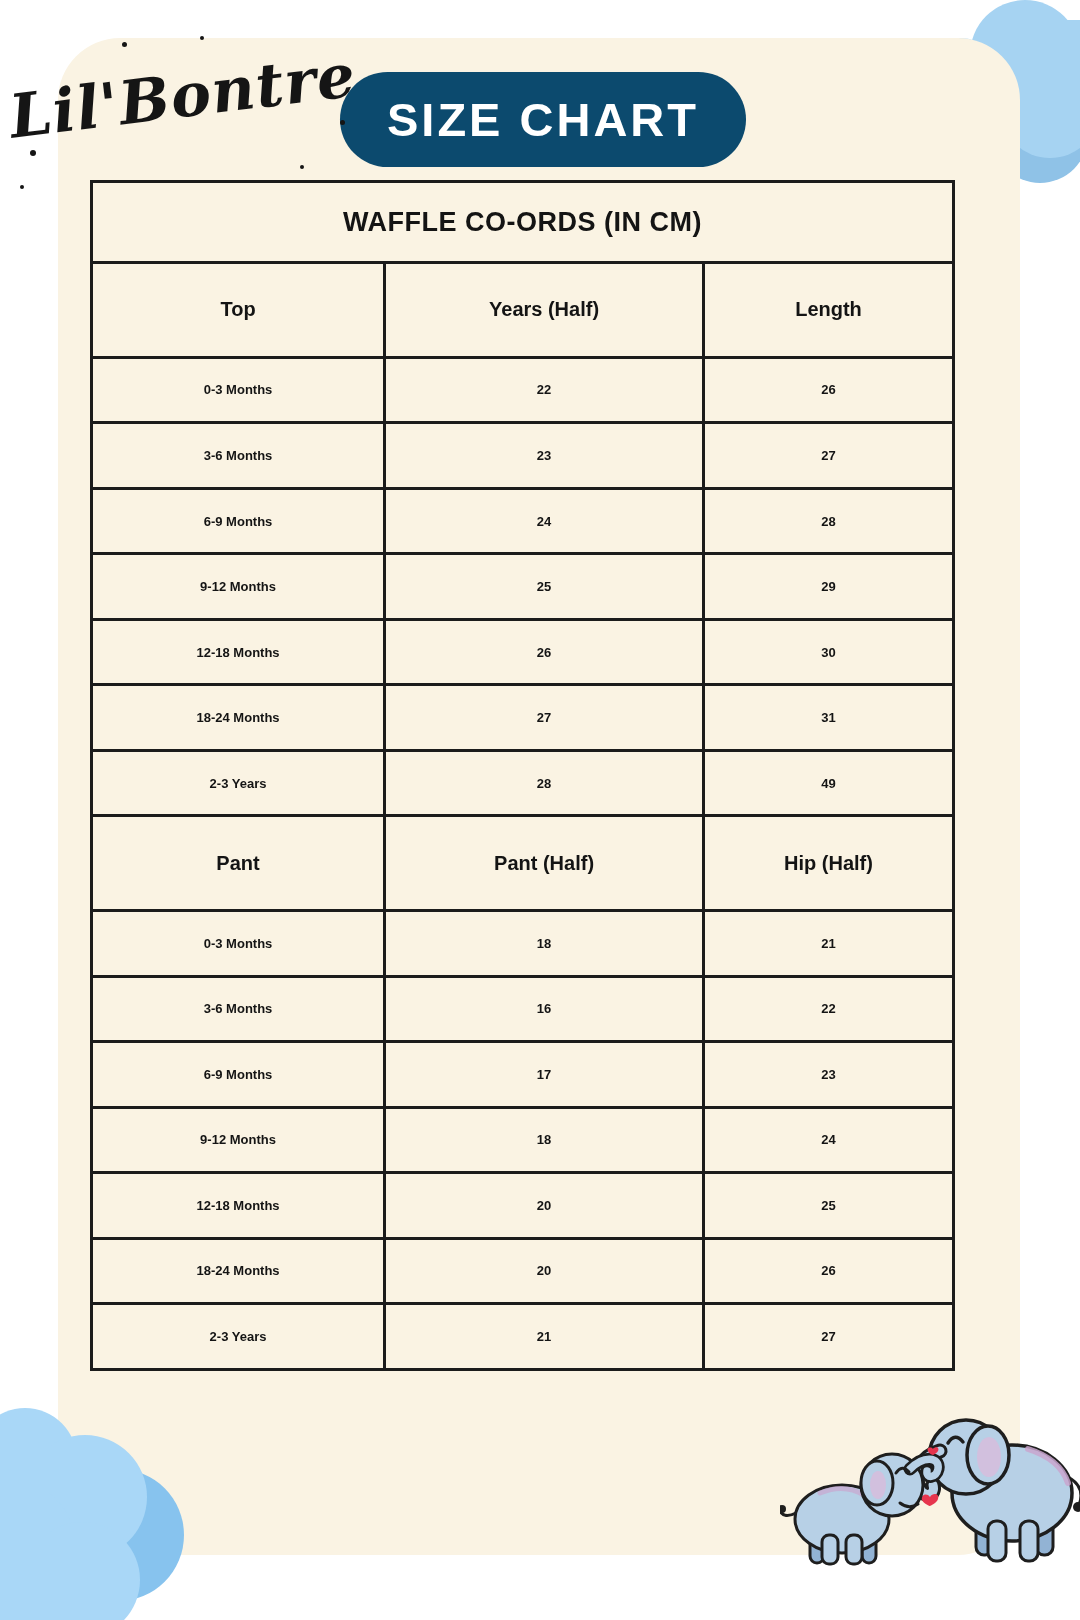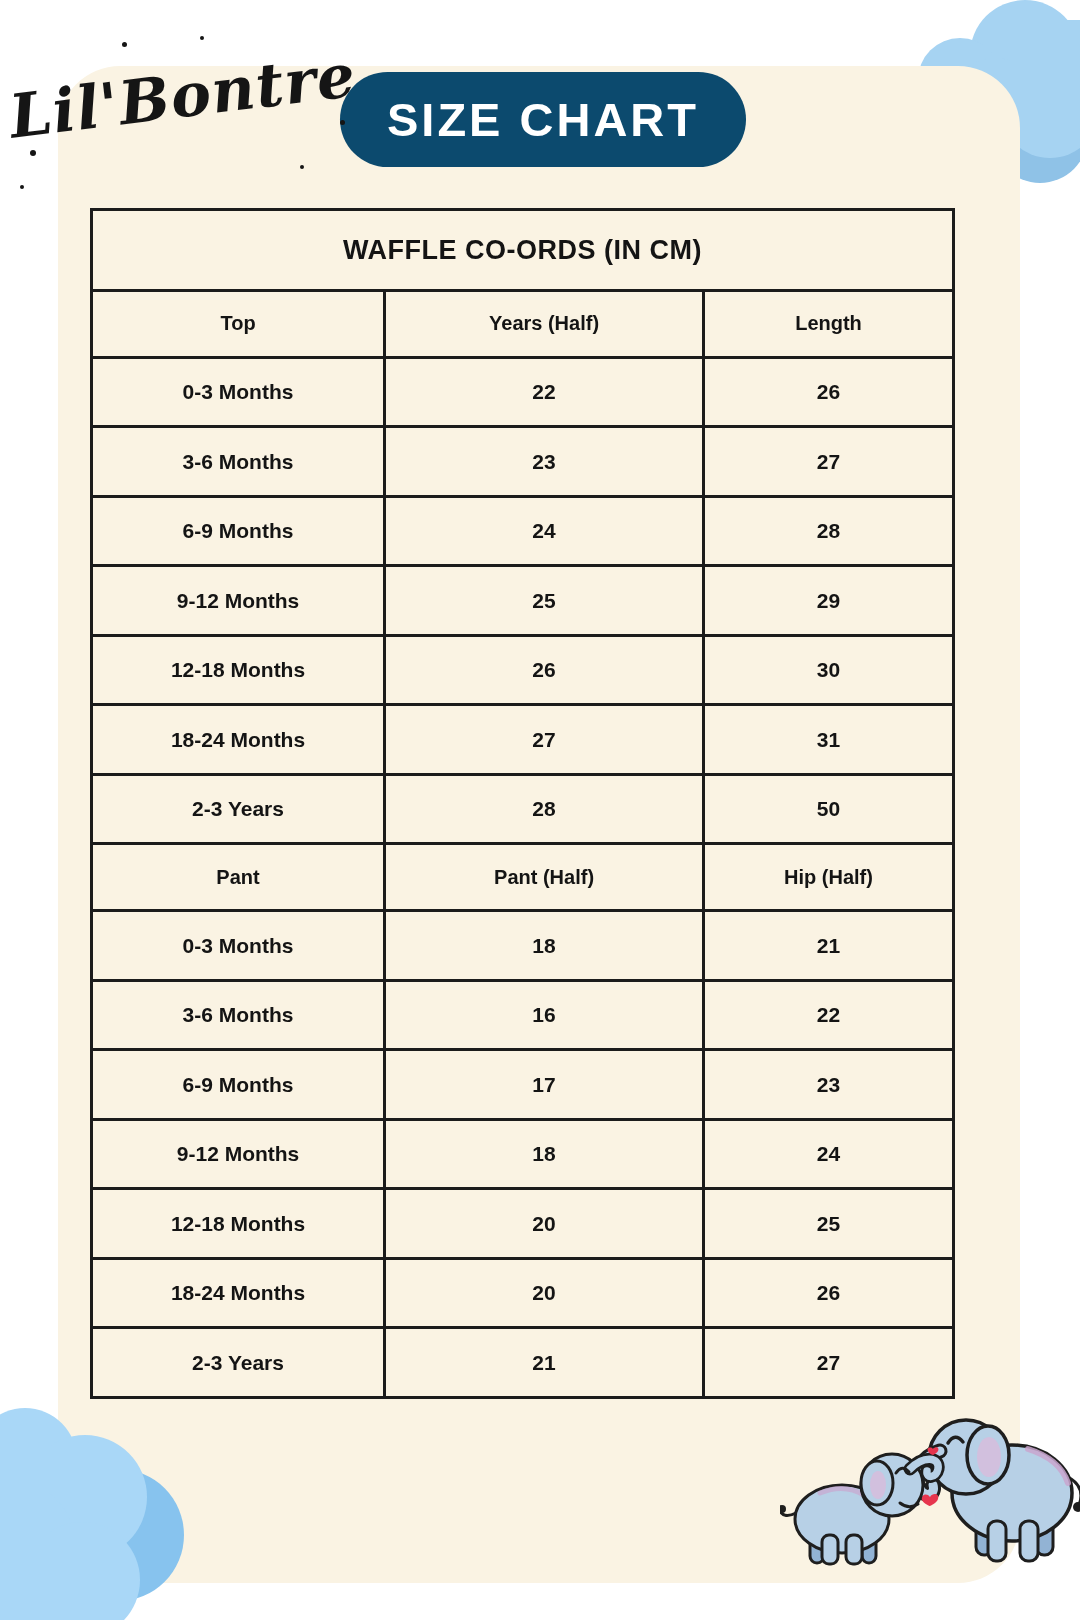--- a/index.html
+++ b/index.html
@@ -2,21 +2,21 @@
 <html><head>
 <meta charset="utf-8">
 <style>
   html,body{margin:0;padding:0;background:#ffffff;}
   .stage{
     position:relative;width:1080px;height:1620px;overflow:hidden;
     background:#ffffff;font-family:"Liberation Sans",sans-serif;color:#141414;
   }
   
   .panel{
-    position:absolute;left:58px;top:66px;width:962px;height:1517px;
+    position:absolute;left:58px;top:38px;width:962px;height:1517px;
     background:#faf3e3;border-radius:62px;z-index:1;
   }
   
   .cloud-tr{position:absolute;top:0;right:0;width:190px;height:190px;z-index:0;}
   .cloud-bl{position:absolute;left:0;bottom:0;width:225px;height:235px;z-index:2;}
   
   .logo{
     position:absolute;left:10px;top:38px;width:310px;height:140px;z-index:3;
     font-family:"DejaVu Serif",serif;font-style:italic;font-weight:600;
     font-size:60px;line-height:120px;color:#151515;transform:rotate(-7deg);
@@ -31,21 +31,21 @@
   .badge span{
     color:#ffffff;font-size:47px;font-weight:700;letter-spacing:3px;
   }
   
   table.size-table{
     position:absolute;left:32px;top:142px;width:865px;height:1191px;
     border-collapse:collapse;table-layout:fixed;
   }
   .size-table td,.size-table th{
     border:3px solid #1b1b1b;text-align:center;vertical-align:middle;
-    font-weight:700;font-size:21px;color:#141414;padding:0;
+    font-weight:700;font-size:13px;color:#141414;padding:0;
   }
   .size-table tr.title-row td{font-size:27px;height:78px;letter-spacing:.5px;}
   .size-table th{font-size:20px;}
   
   .elephants{position:absolute;right:0;bottom:52px;width:300px;height:175px;z-index:2;}
 </style>
 </head>
 <body>
 
 <div class="stage">
@@ -108,21 +108,21 @@
             <td>30</td>
           </tr>
           <tr>
             <td>18-24 Months</td>
             <td>27</td>
             <td>31</td>
           </tr>
           <tr>
             <td>2-3 Years</td>
             <td>28</td>
-            <td>50</td>
+            <td>49</td>
           </tr>
           <tr>
             <th>Pant</th>
             <th>Pant (Half)</th>
             <th>Hip (Half)</th>
           </tr>
           <tr>
             <td>0-3 Months</td>
             <td>18</td>
             <td>21</td>

